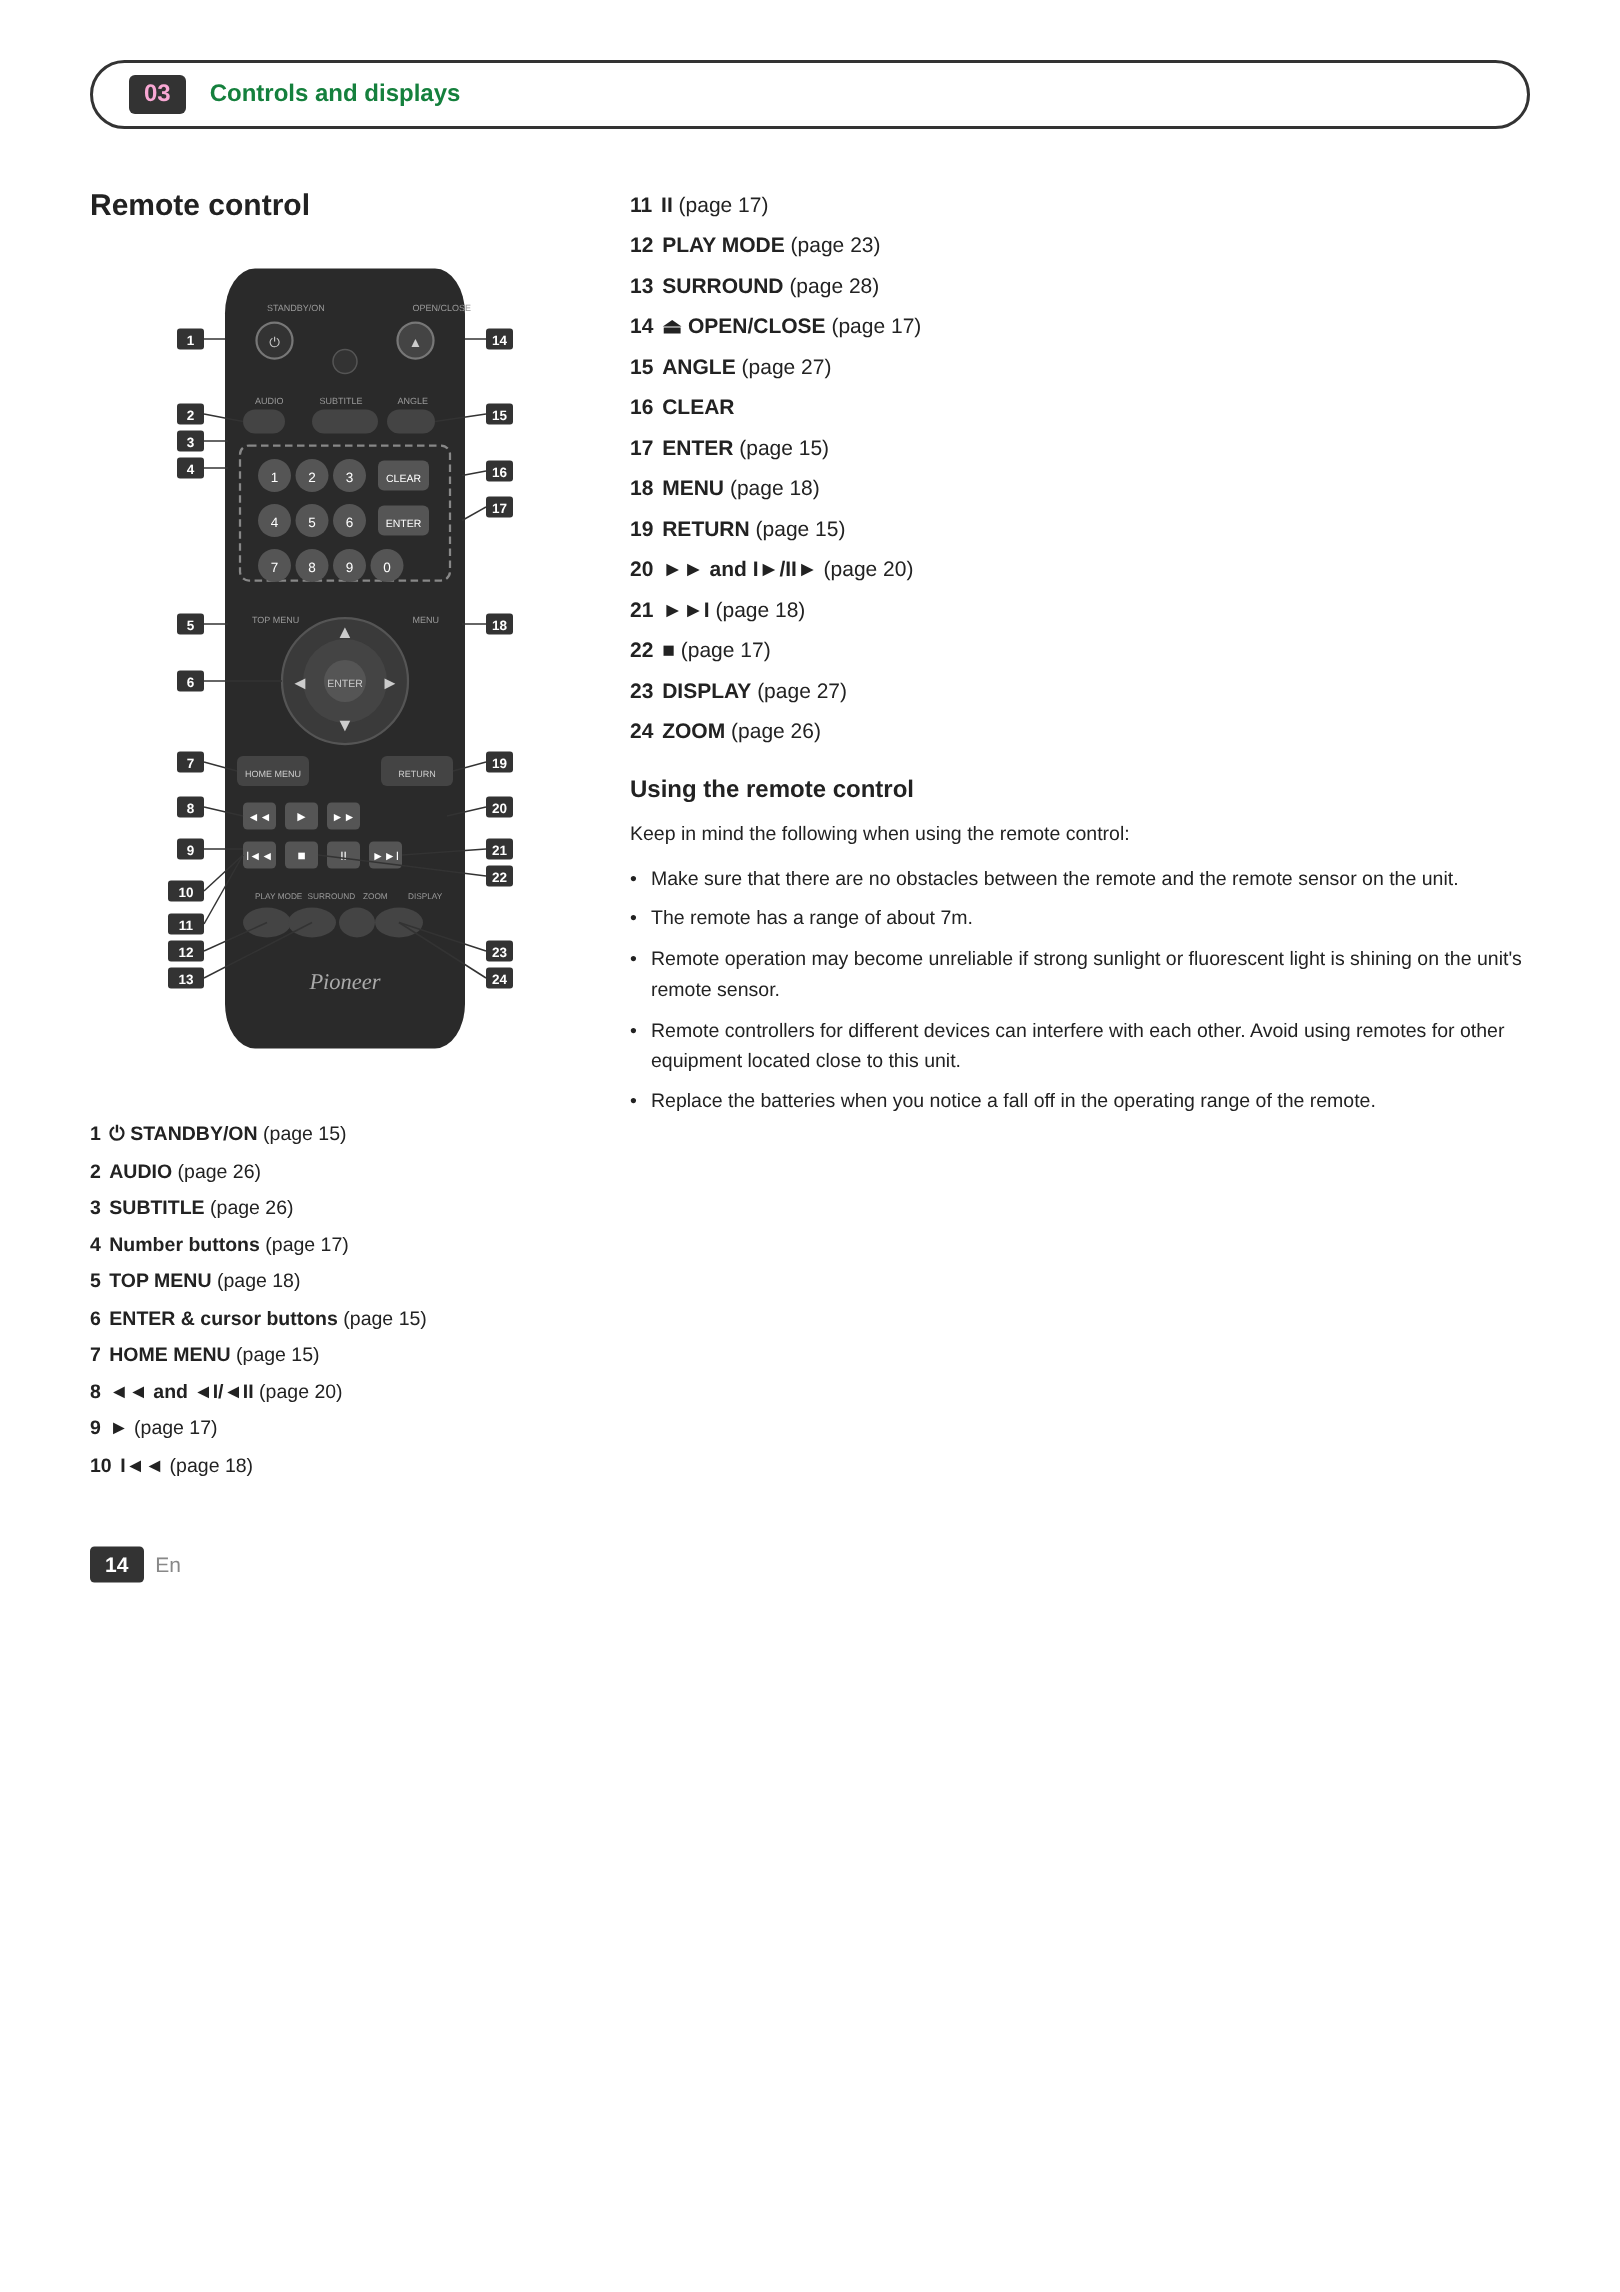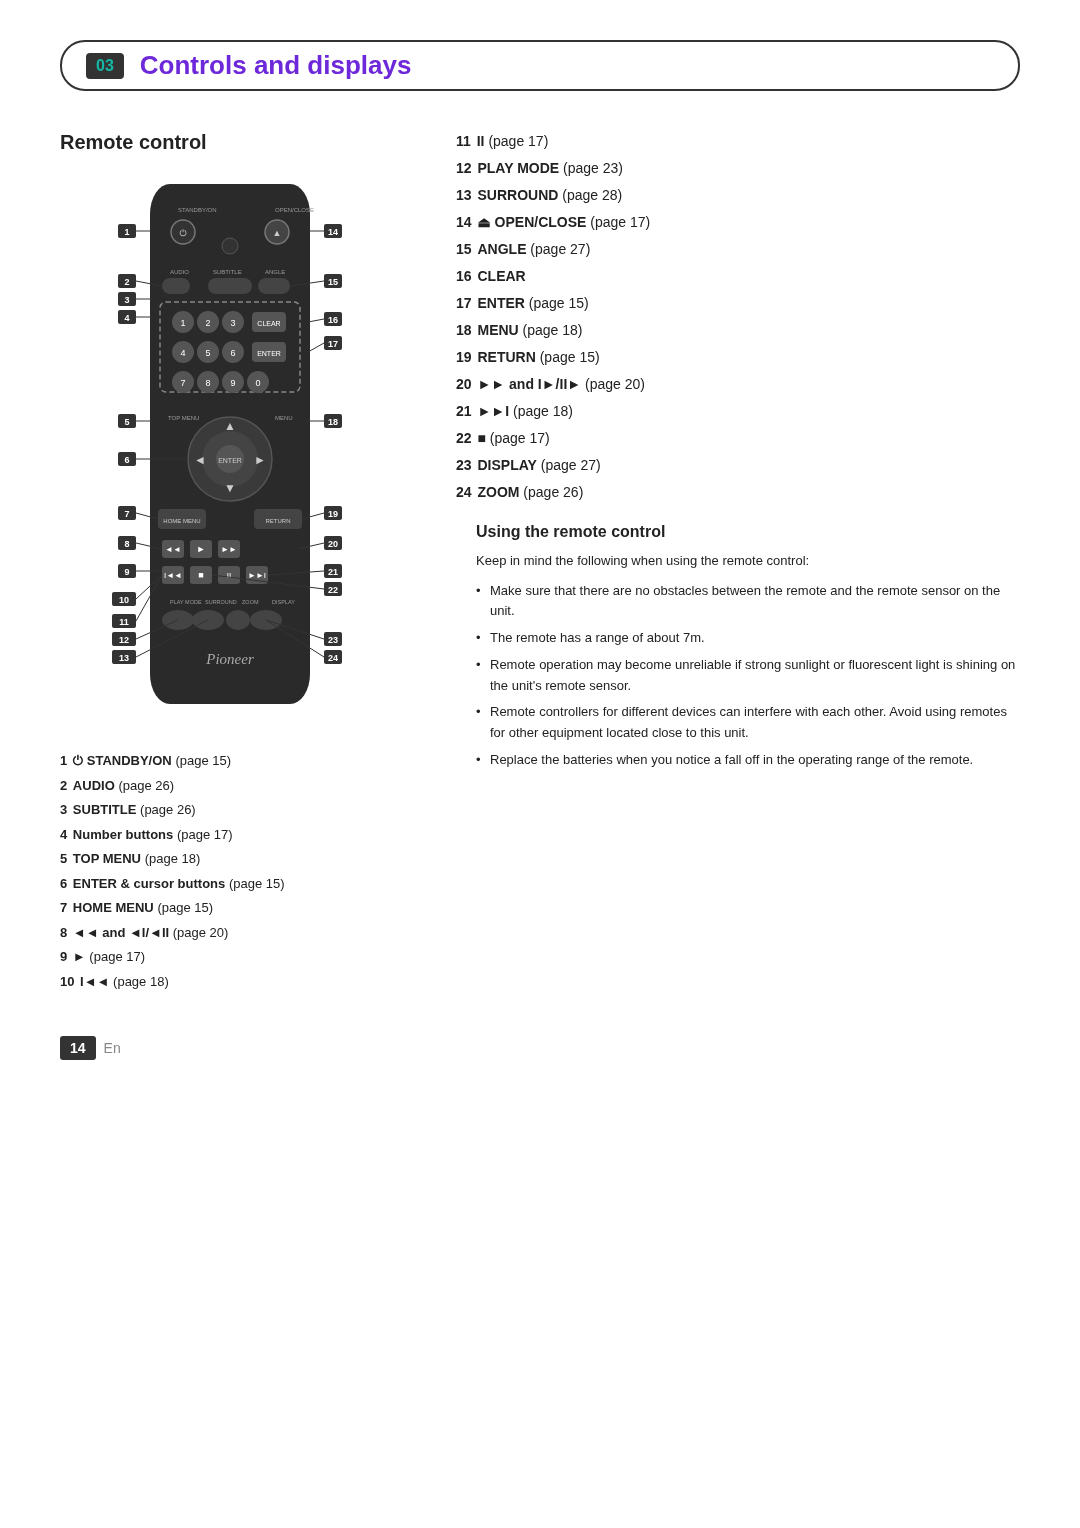--- a/index.html
+++ b/index.html
@@ -21,37 +21,37 @@
       display: flex;
       align-items: center;
       border: 2px solid #333;
       border-radius: 25px;
       padding: 8px 24px;
       margin-bottom: 40px;
       width: 100%;
     }
     .chapter-number {
       background: #333;
-      color: #14b8a6;
+      color: #f9a8d4;
       font-weight: bold;
       font-size: 16px;
       padding: 4px 10px;
       border-radius: 4px;
       margin-right: 16px;
     }
     .chapter-title {
-      font-size: 26px;
-      font-weight: bold;
-      color: #6d28d9;
+      font-size: 16px;
+      font-weight: bold;
+      color: #15803d;
     }
 
     
     .main-content {
       display: flex;
-      gap: 56px;
+      gap: 20px;
     }
 
     
     .left-col {
       width: 340px;
       flex-shrink: 0;
     }
 
     .section-title {
       font-size: 20px;
@@ -95,21 +95,20 @@
       font-size: 14px;
       line-height: 1.5;
     }
 
     .right-list .bold { font-weight: bold; }
     .right-list .num { font-weight: bold; margin-right: 2px; }
 
     
     .using-section {
       margin-top: 20px;
-      margin-left: 20px;
     }
 
     .using-title {
       font-size: 16px;
       font-weight: bold;
       margin-bottom: 10px;
     }
 
     .using-intro {
       font-size: 13px;

